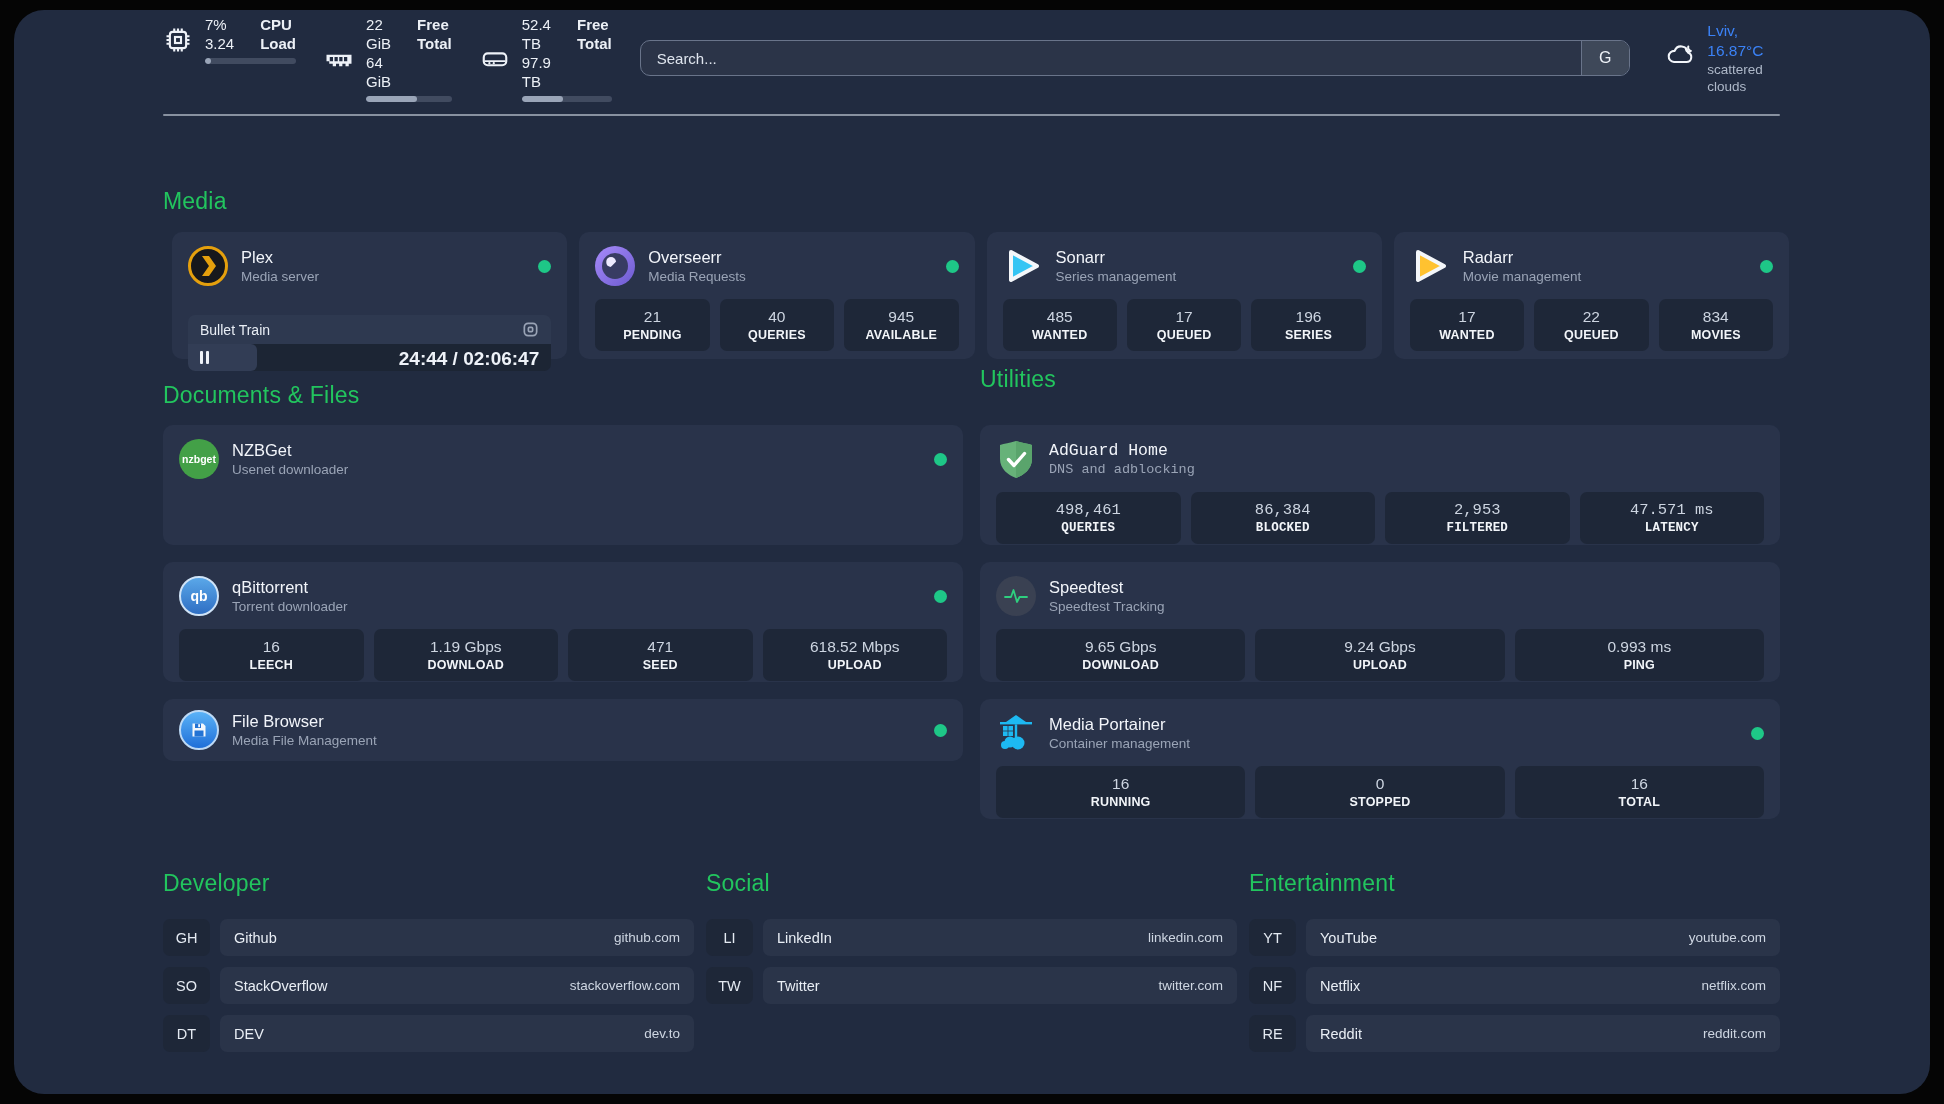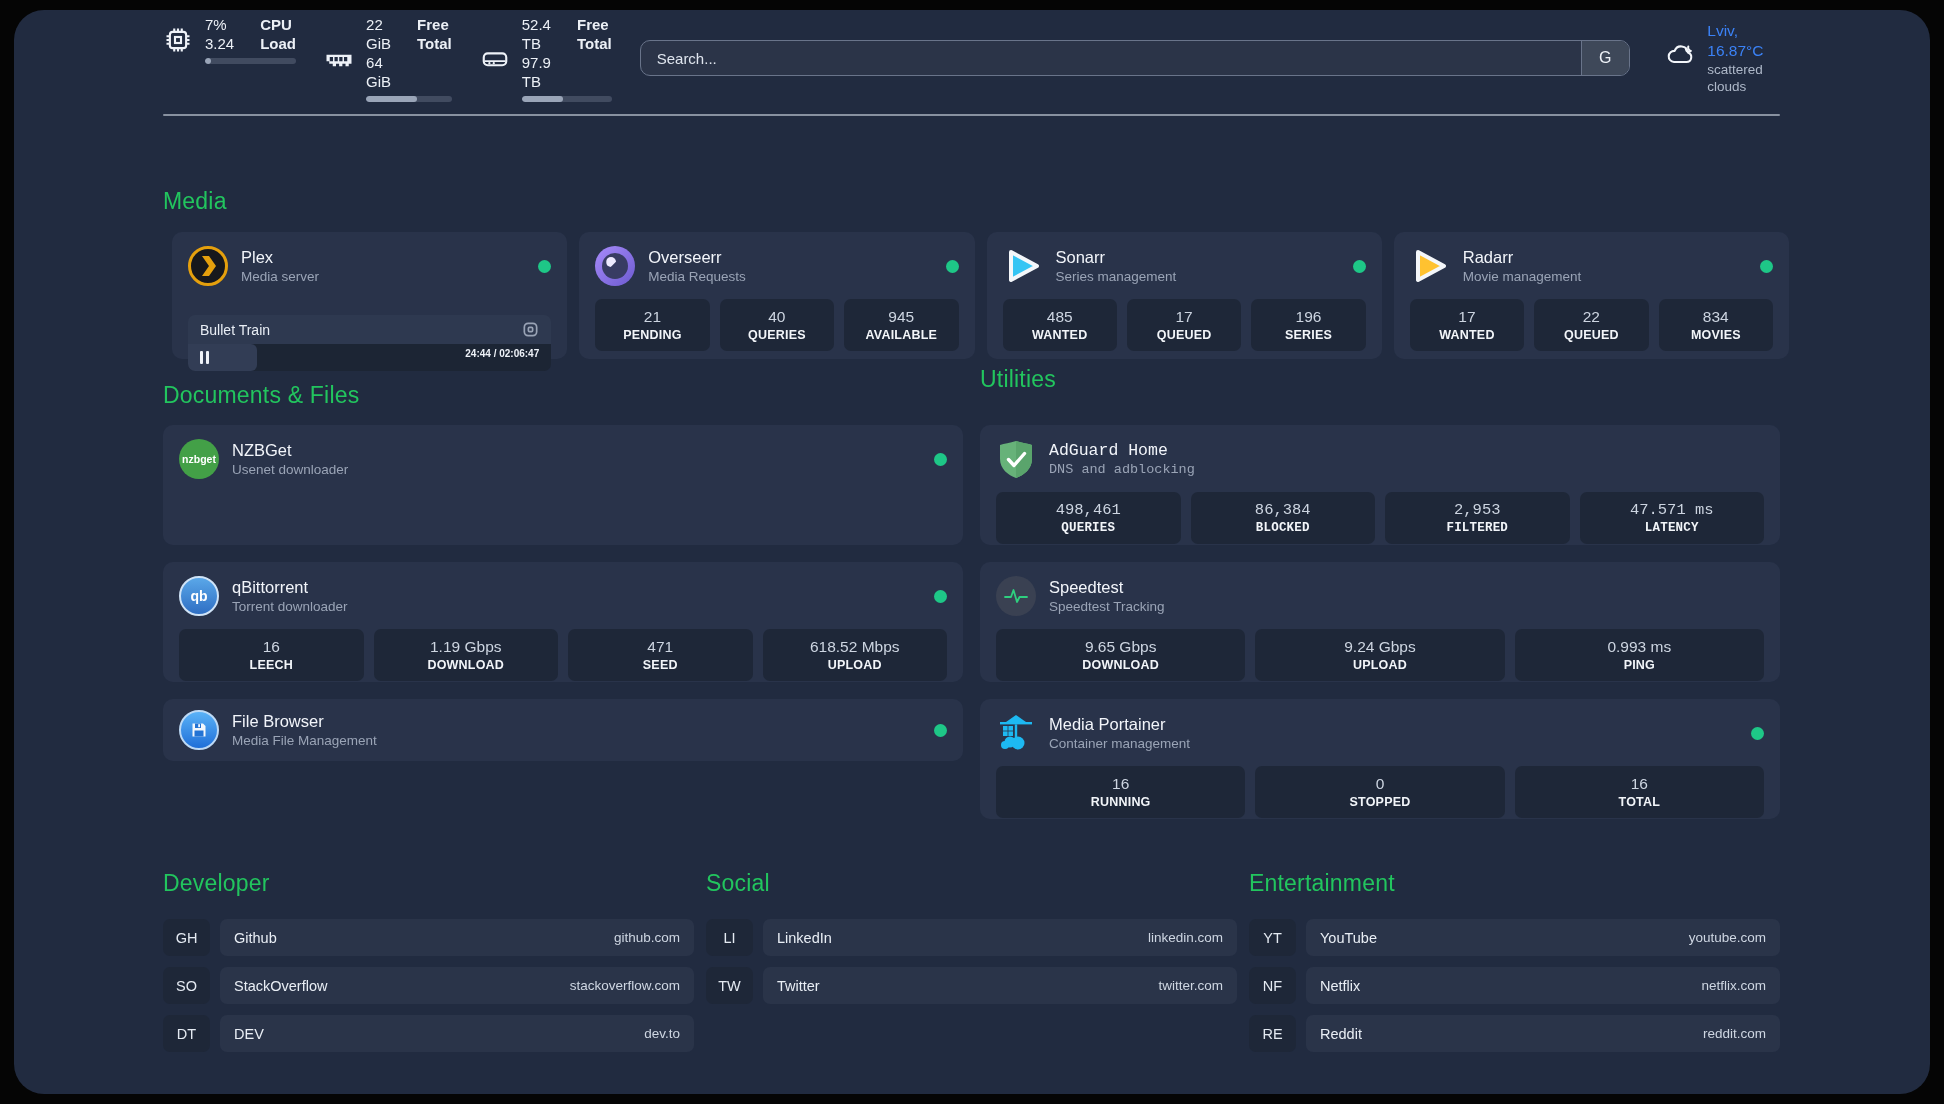--- a/index.html
+++ b/index.html
@@ -54,21 +54,21 @@
 
   
   .player { margin-top:29px; border-radius:7px; overflow:hidden; }
   .player-top { background:#2e3950; padding:6px 12px; display:flex; align-items:center; }
   .player-title { font-size:14px; color:#e9eef5; }
   .player-top .cam { margin-left:auto; width:17px; height:17px; color:#99a3b5; }
   .player-bottom { position:relative; background:#1c2534; height:27px; }
   .player-fill { position:absolute; left:0; top:0; bottom:0; background:#323d55; border-radius:0 6px 6px 0; }
   .pause { position:absolute; left:12px; top:7px; width:10px; height:13px; display:flex; gap:3px; }
   .pause span { width:3.2px; height:13px; background:#eef2f8; border-radius:1px; }
-  .player-time { position:absolute; right:12px; top:4px; font-size:10px; font-weight:bold; color:#eef2f8; }
+  .player-time { position:absolute; right:12px; top:4px; font-size:19px; font-weight:bold; color:#eef2f8; }
 
   
   .bm-row { display:flex; gap:10px; height:37px; margin-bottom:11px; }
   .bm-abbr { width:47px; background:#1e2738; border-radius:7px; color:#e4eaf2; font-size:14.5px;
     display:flex; align-items:center; justify-content:center; flex:0 0 auto; }
   .bm-body { flex:1; background:#2a3449; border-radius:7px; display:flex; align-items:center; padding:0 14px; cursor:pointer; }
   .bm-name { font-size:14.5px; color:#e9eef5; }
   .bm-url { margin-left:auto; font-size:13.5px; color:#ced6e2; }
 
   

